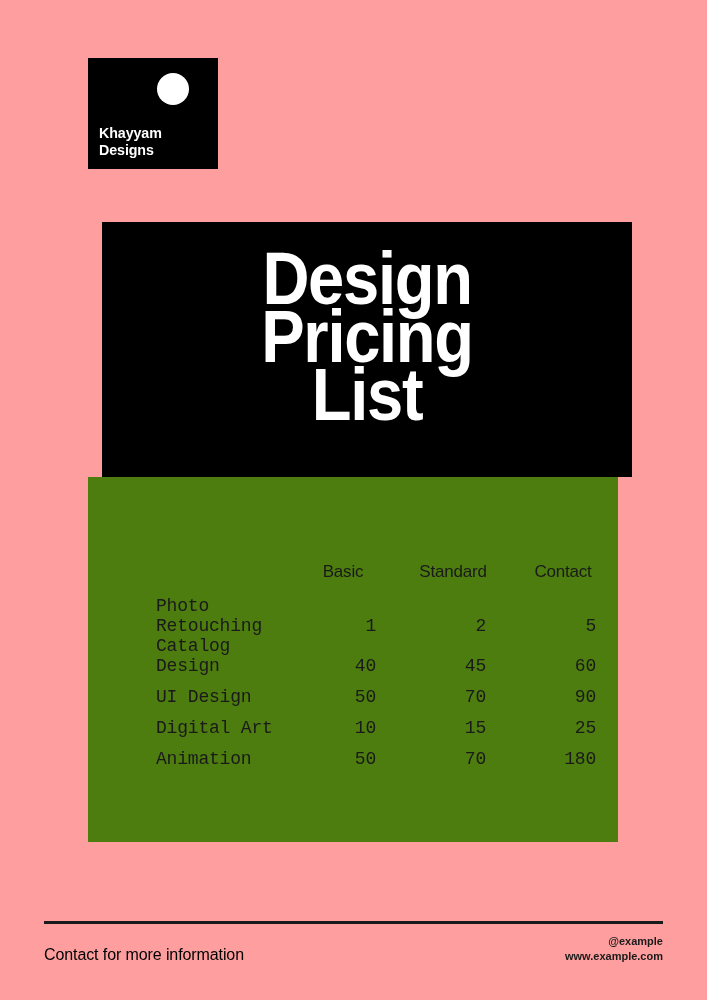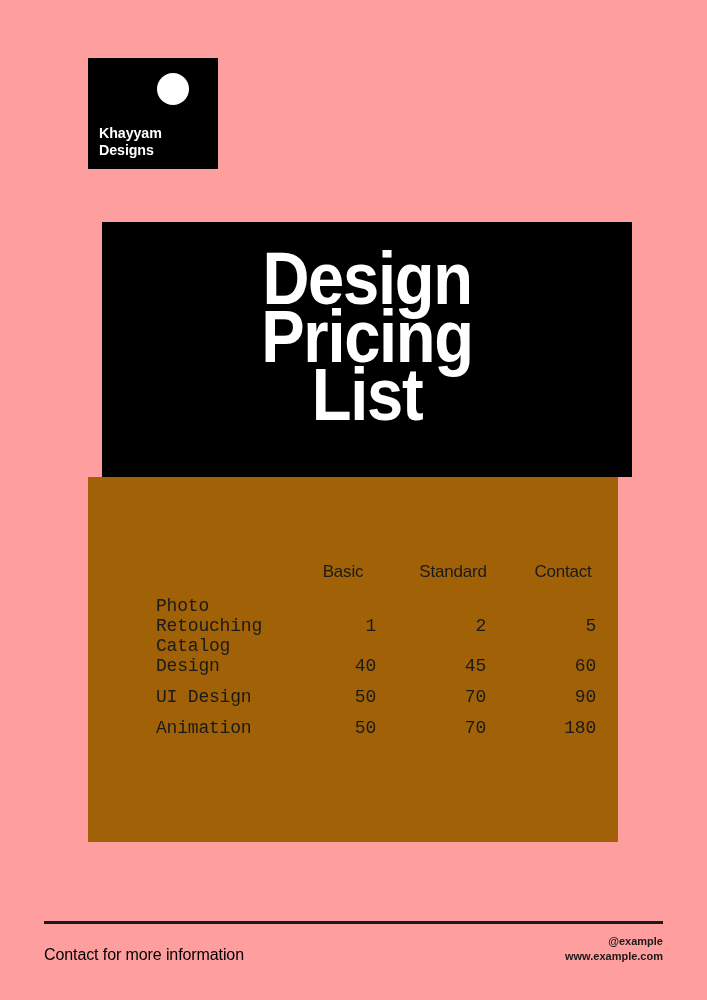--- a/index.html
+++ b/index.html
@@ -77,21 +77,21 @@
     transform: scaleX(0.88);
   }
 
   
   #table-card {
     position: absolute;
     left: 88px;
     top: 477px;
     width: 530px;
     height: 365px;
-    background: #a16207;
+    background: #4d7c0f;
   }
   #price-table {
     position: absolute;
     left: 0;
     top: 0;
     width: 100%;
     border-collapse: collapse;
     color: #1a1a1a;
     font-family: "Liberation Sans Narrow", "Liberation Sans", sans-serif;
   }
@@ -201,20 +201,26 @@
           <td class="price-cell">45</td>
           <td class="price-cell">60</td>
         </tr>
         <tr>
           <td class="service-name">UI Design</td>
           <td class="price-cell">50</td>
           <td class="price-cell">70</td>
           <td class="price-cell">90</td>
         </tr>
         <tr>
+          <td class="service-name">Digital Art</td>
+          <td class="price-cell">10</td>
+          <td class="price-cell">15</td>
+          <td class="price-cell">25</td>
+        </tr>
+        <tr>
           <td class="service-name">Animation</td>
           <td class="price-cell">50</td>
           <td class="price-cell">70</td>
           <td class="price-cell">180</td>
         </tr>
       </tbody>
   </table>
 </div>
 
 <div id="footer-divider"></div>

